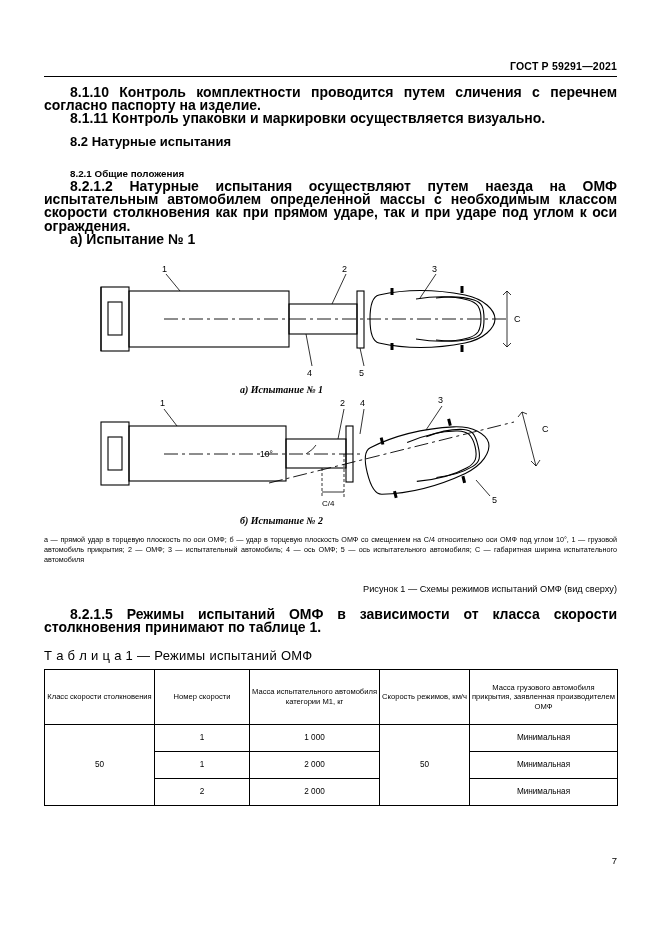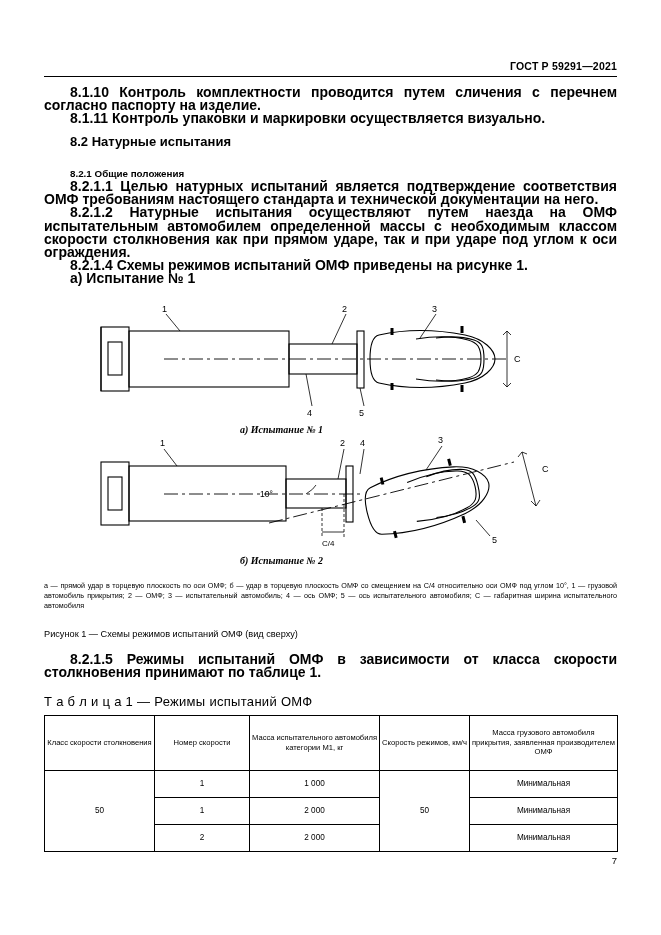--- a/index.html
+++ b/index.html
@@ -67,28 +67,28 @@
   }
   .gap { height: 6px; }
   .figure-wrap {
     position: relative;
     width: 573px;
     height: 275px;
     margin-top: 8px;
   }
   .fig-caption {
     font-size: 9.2px;
-    text-align: left;
+    text-align: right;
     margin-top: 6px;
   }
   .note {
     font-size: 7.2px;
     line-height: 10.2px;
     text-align: justify;
-    margin-top: 12px;
+    margin-top: 6px;
   }
   .table-title {
     font-size: 13px;
     margin-top: 14px;
     letter-spacing: 0.3px;
   }
   table.reg {
     border-collapse: collapse;
     width: 573px;
     margin-top: 6px;
@@ -127,23 +127,21 @@
   <div class="header-rule"></div>
 
   <div class="content">
 
     <p class="ind">8.1.10 Контроль комплектности проводится путем сличения с перечнем согласно паспорту на изделие.</p>
     <p class="ind">8.1.11 Контроль упаковки и маркировки осуществляется визуально.</p>
 
     <p class="sec">8.2 Натурные испытания</p>
     <p class="sec2">8.2.1 Общие положения</p>
 
-    <p class="ind">8.2.1.1 Целью натурных испытаний является подтверждение соответствия ОМФ требованиям настоящего стандарта и технической документации на него.</p>
     <p class="ind">8.2.1.2 Натурные испытания осуществляют путем наезда на ОМФ испытательным автомобилем определенной массы с необходимым классом скорости столкновения как при прямом ударе, так и при ударе под углом к оси ограждения.</p>
-    <p class="ind">8.2.1.4 Схемы режимов испытаний ОМФ приведены на рисунке 1.</p>
     <p class="ind">а) Испытание № 1</p>
 
     <div class="figure-wrap">
       <svg class="svgbox" width="573" height="275" viewBox="0 0 573 275">
         <g fill="none" stroke="#000" stroke-width="1.1">
 
           <rect x="85" y="37" width="160" height="56"></rect>
 
           <rect x="57" y="33" width="28" height="64"></rect>
           <rect x="64" y="48" width="14" height="33"></rect>

